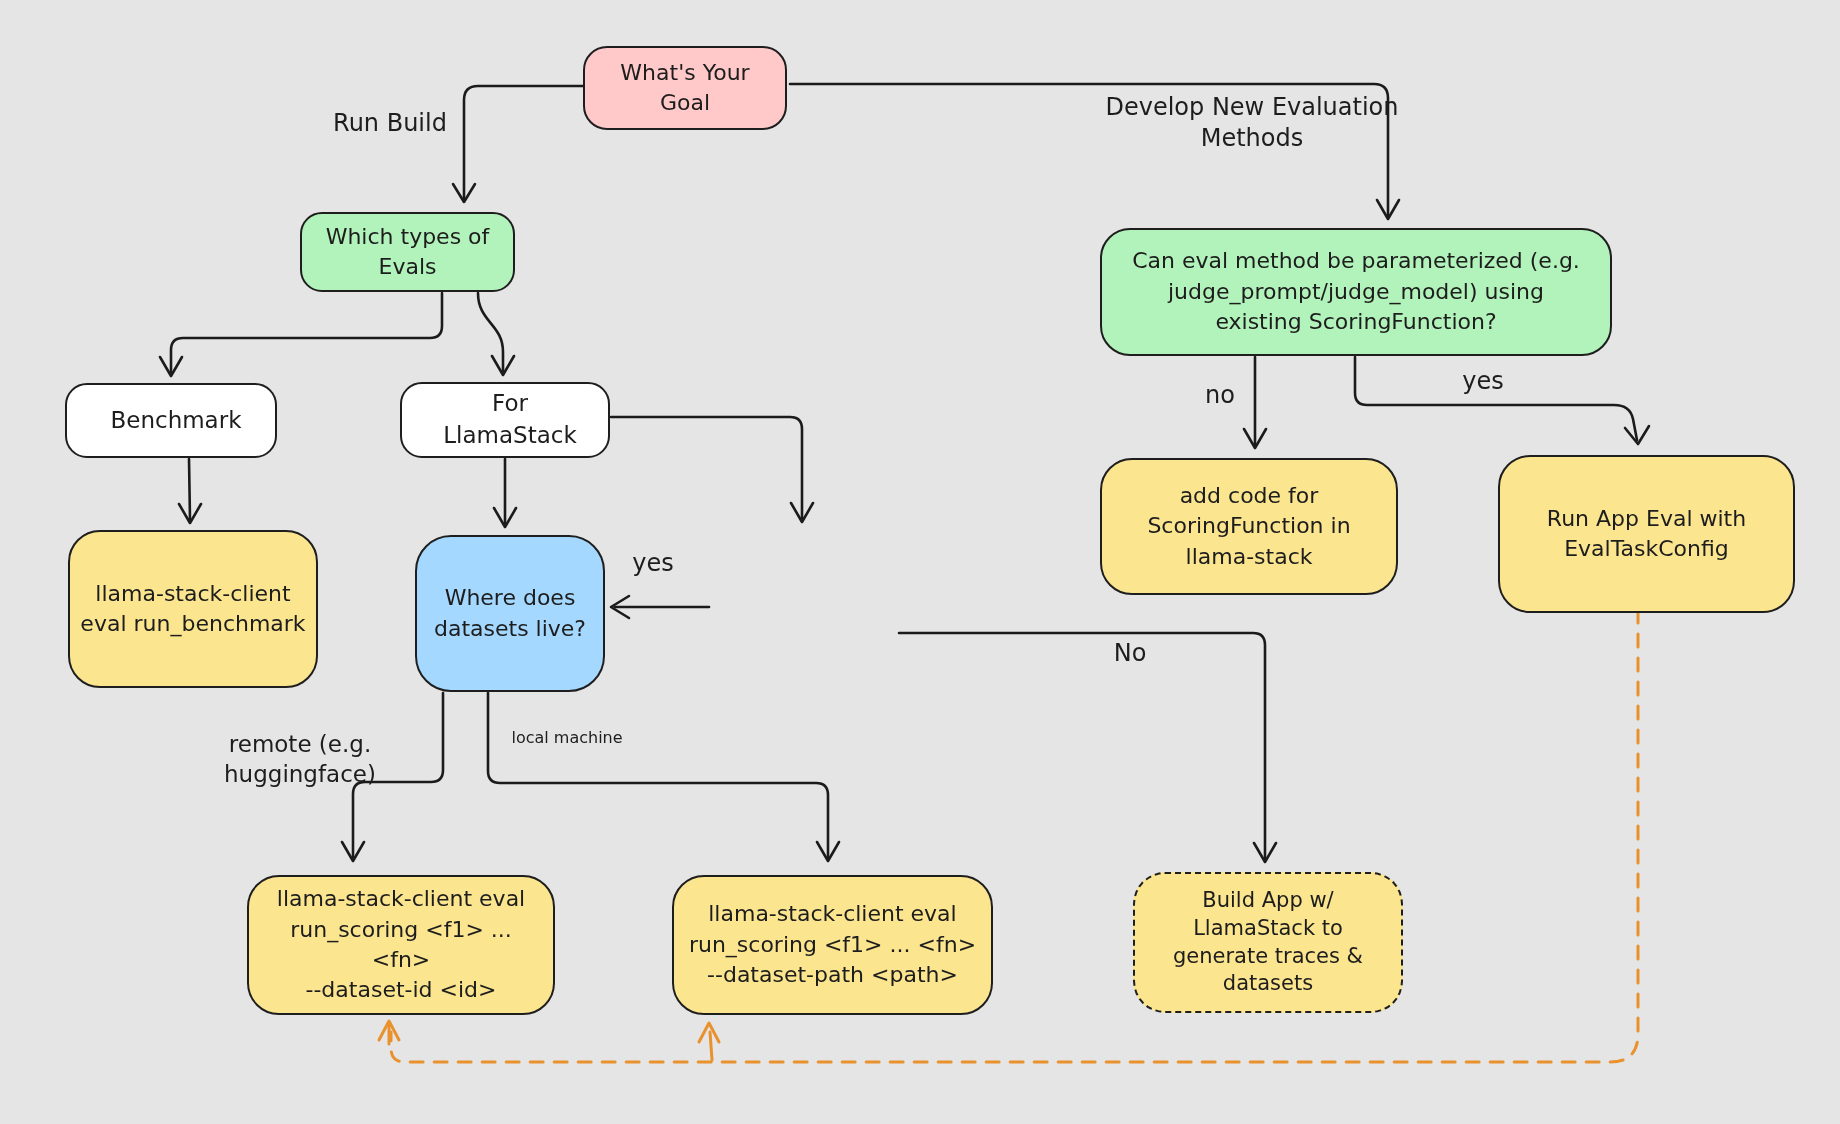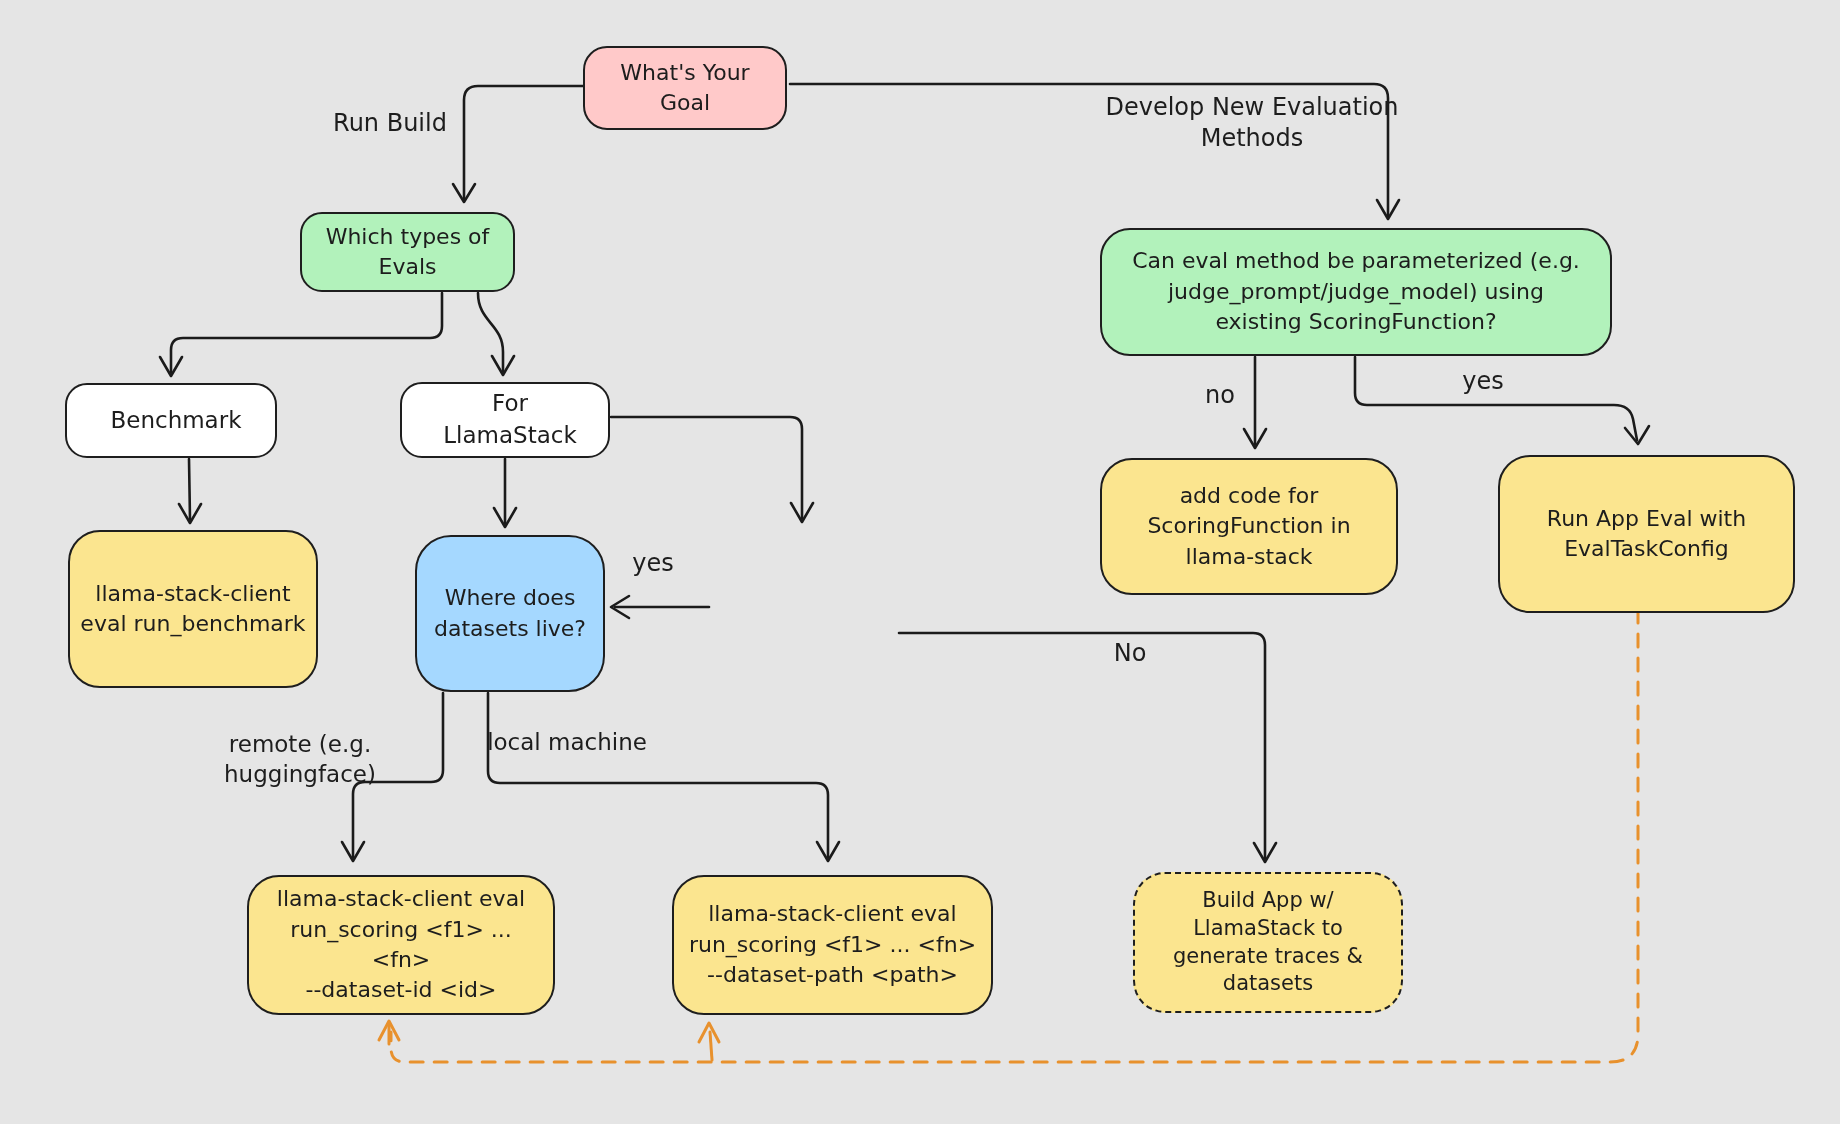--- a/index.html
+++ b/index.html
@@ -157,19 +157,19 @@
 
   <div class="edge-label" style="left:1102px;top:92px;width:300px;">Develop New Evaluation
 Methods</div>
 
   <div class="edge-label" style="left:618px;top:548px;width:70px;">yes</div>
 
   <div class="edge-label" style="left:1100px;top:638px;width:60px;">No</div>
 
   <div class="edge-label" style="left:155px;top:730px;width:290px;font-size:23px;">remote (e.g. huggingface)</div>
 
-  <div class="edge-label" style="left:487px;top:728px;width:160px;font-size:23px;">local machine</div>
+  <div class="edge-label" style="left:487px;top:728px;width:160px;font-size:16px;">local machine</div>
 
   <div class="edge-label" style="left:1190px;top:380px;width:60px;">no</div>
 
   <div class="edge-label" style="left:1448px;top:366px;width:70px;">yes</div>
 
 </div>
 
 </body></html>

